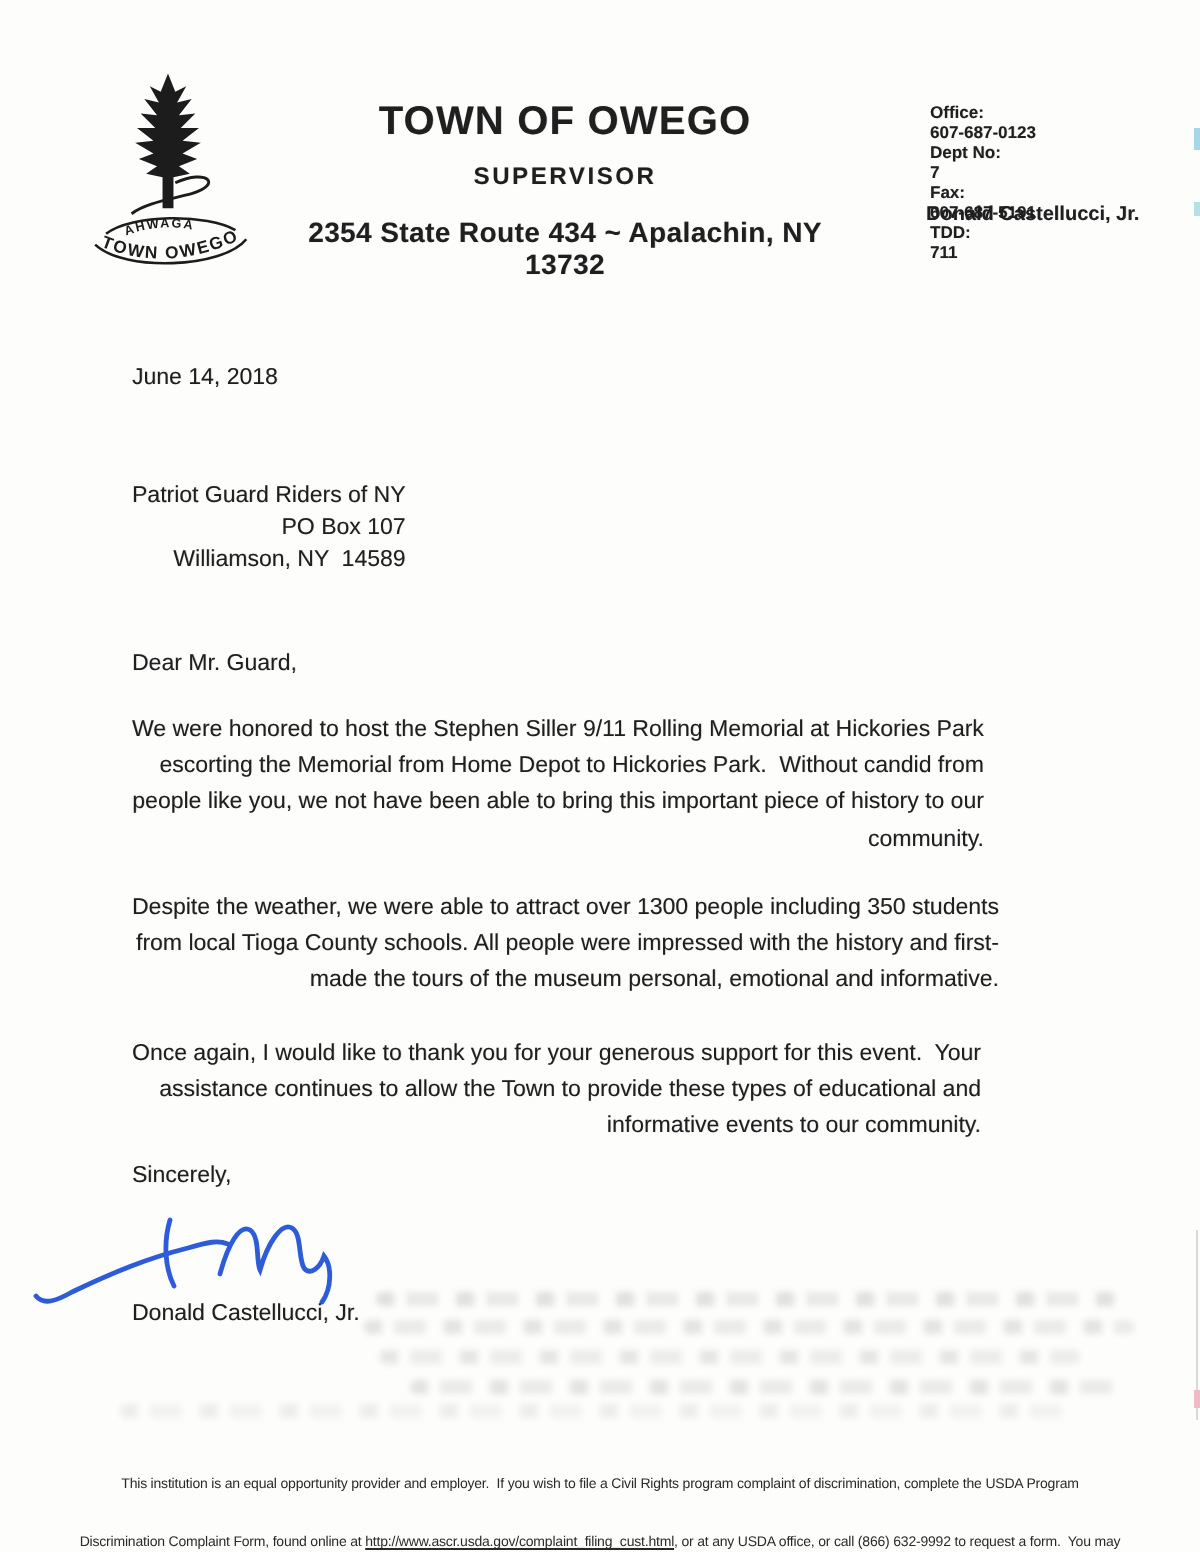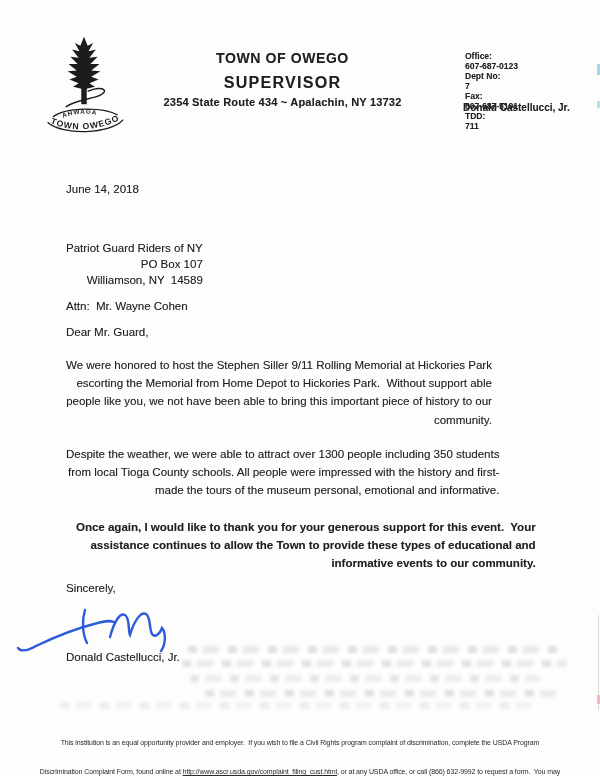--- a/index.html
+++ b/index.html
@@ -11,42 +11,42 @@
     overflow:hidden;
     font-family:"Liberation Sans","DejaVu Sans",sans-serif;
     color:#1f1f1f;
   }
   .txt{text-shadow:0.2px 0.2px 0.35px rgba(30,30,30,0.35);}
   .abs{position:absolute;}
   .line{white-space:pre;text-align:right;}
 
   
   .org-block{left:140px;top:50px;width:285px;text-align:center;}
-  .org-name{font-size:14px;font-weight:bold;letter-spacing:0.6px;}
-  .org-subtitle{font-size:16px;font-weight:bold;letter-spacing:1.3px;margin-top:8px;}
-  .org-address{left:140px;top:96px;width:285px;text-align:center;
-    font-size:11px;font-weight:bold;letter-spacing:0.2px;}
+  .org-name{font-size:20px;font-weight:bold;letter-spacing:0.6px;}
+  .org-subtitle{font-size:12px;font-weight:bold;letter-spacing:1.3px;margin-top:8px;}
+  .org-address{left:140px;top:108px;width:285px;text-align:center;
+    font-size:14px;font-weight:bold;letter-spacing:0.2px;}
 
   .contact-block{left:465px;top:51px;font-size:8.5px;font-weight:bold;line-height:10px;}
   .contact-row{display:flex;flex-direction:column;}
   .contact-label{width:36px;white-space:pre;}
   .contact-value{white-space:pre;}
   .official-name{left:463px;top:102px;font-size:10px;font-weight:bold;white-space:pre;}
 
   .logo-box{left:36px;top:34px;width:96px;height:102px;}
 
   
   .body-text{font-size:11.5px;line-height:18.2px;}
   .date-line{left:66px;top:180px;}
   .recipient{left:66px;top:240px;line-height:16.1px;}
   .attn{left:66px;top:297px;}
   .salutation{left:66px;top:323px;}
   .para1{left:66px;top:356px;}
   .para2{left:66px;top:445px;}
-  .para3{left:76px;top:518px;font-weight:bold;}
+  .para3{left:66px;top:518px;}
   .closing{left:66px;top:579px;}
   .signer{left:66px;top:649px;line-height:16.4px;}
 
   .signature-box{left:12px;top:606px;width:195px;height:55px;}
 
   
   .footer{
     left:20px;top:719px;width:560px;text-align:center;
     font-size:7px;line-height:9.6px;letter-spacing:-0.1px;color:#2a2a2a;
     white-space:pre;
@@ -118,27 +118,26 @@
   <div class="abs official-name txt">Donald Castellucci, Jr.</div>
 
   <div class="abs date-line body-text txt line">June 14, 2018</div>
 
   <div class="abs recipient body-text txt">
     <div class="line">Patriot Guard Riders of NY</div>
     <div class="line">PO Box 107</div>
     <div class="line">Williamson, NY  14589</div>
   </div>
 
-  <div class="abs attn body-text txt line">Attn:  Mr. Wayne Cohen</div>
 
   <div class="abs salutation body-text txt line">Dear Mr. Guard,</div>
 
   <div class="abs para1 body-text txt">
     <div class="line">We were honored to host the Stephen Siller 9/11 Rolling Memorial at Hickories Park</div>
-    <div class="line">escorting the Memorial from Home Depot to Hickories Park.  Without support able</div>
+    <div class="line">escorting the Memorial from Home Depot to Hickories Park.  Without candid from</div>
     <div class="line">people like you, we not have been able to bring this important piece of history to our</div>
     <div class="line">community.</div>
   </div>
 
   <div class="abs para2 body-text txt">
     <div class="line">Despite the weather, we were able to attract over 1300 people including 350 students</div>
     <div class="line">from local Tioga County schools. All people were impressed with the history and first-</div>
     <div class="line">made the tours of the museum personal, emotional and informative.</div>
   </div>
 

